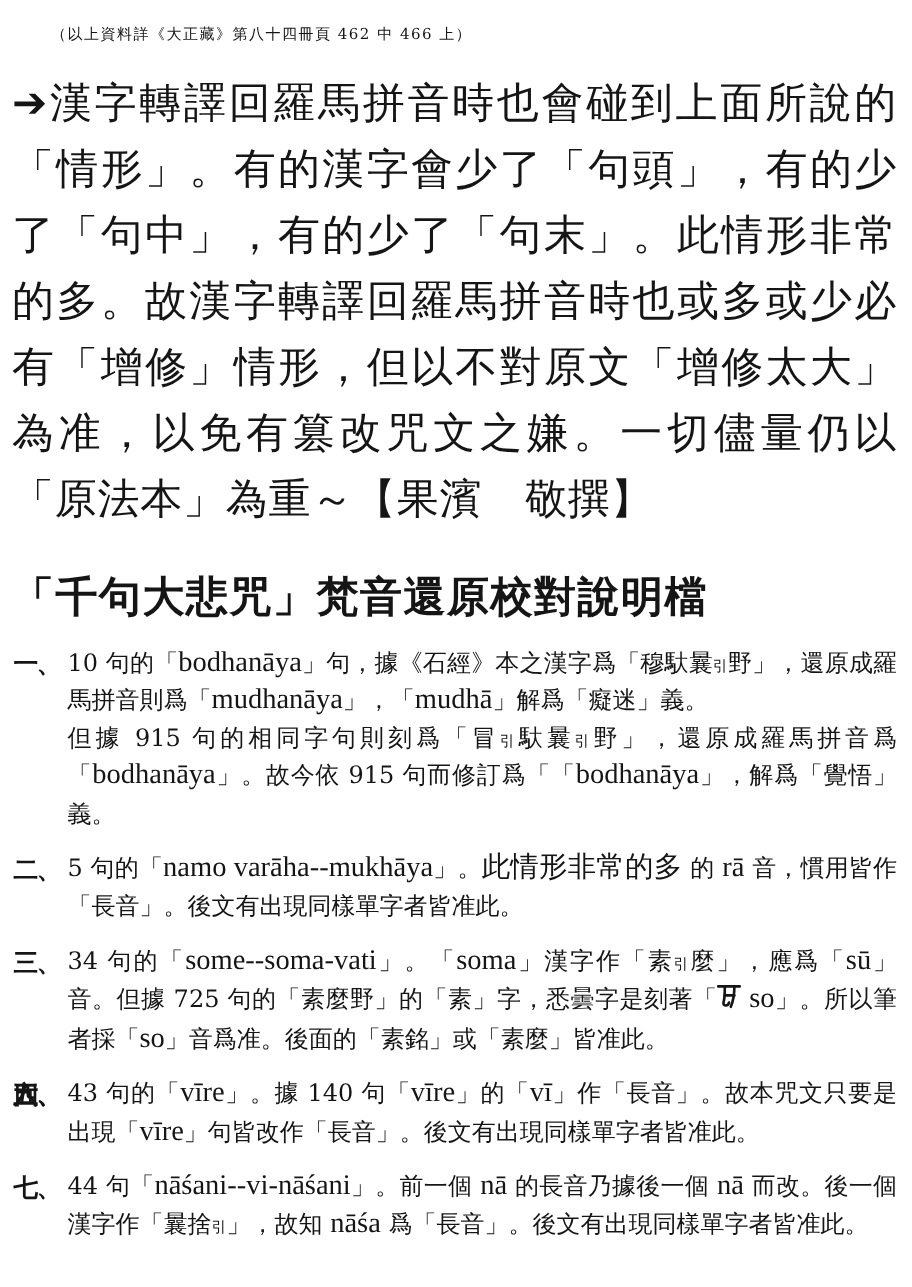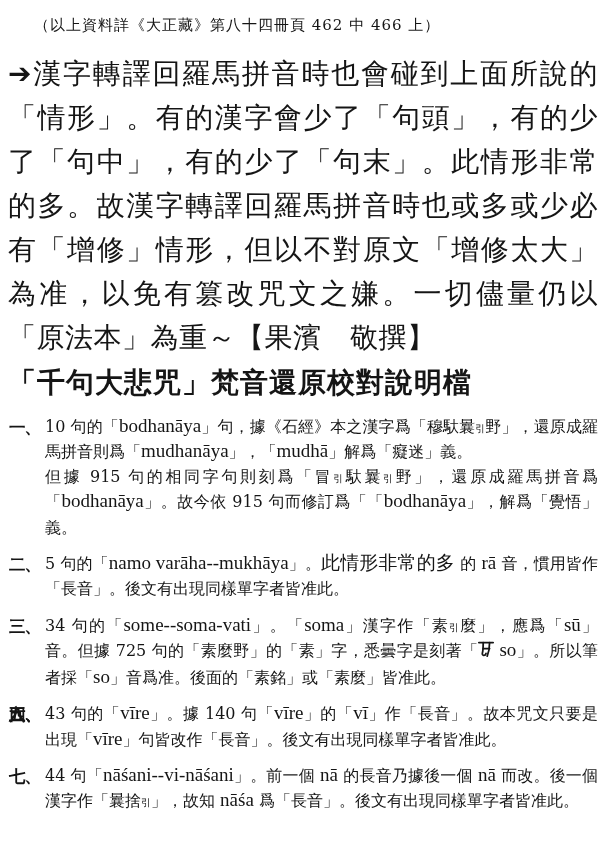--- a/index.html
+++ b/index.html
@@ -4,41 +4,41 @@
 <style>
   html,body{margin:0;padding:0;}
   body{
     width:608px;height:858px;background:#ffffff;color:#151515;
     overflow:hidden;
     font-family:"DejaVu Serif","Liberation Serif",serif;
   }
   .page{padding:10px 10px 0 8px;}
 
   .top-note{
-    font-size:15px;
+    font-size:10px;
     margin:6px 0 0 26px;
     letter-spacing:1px;
     white-space:nowrap;
   }
 
   .intro{
     font-size:28px;
     line-height:1.57;
     margin:17px 0 0 0;
     text-align:justify;
     letter-spacing:0.5px;
   }
   .arrow{font-weight:700;font-family:"DejaVu Sans","Liberation Sans",sans-serif;}
 
   .heading{
     font-family:Liberation Sans, sans-serif;
     font-weight:700;
     font-size:28px;
     letter-spacing:1px;
-    margin:4px 0 12px 0;
+    margin:24px 0 12px 0;
     white-space:nowrap;
   }
 
   ol.items{list-style:none;margin:0;padding:0;}
   li.item{
     position:relative;
     padding-left:37px;
     margin-bottom:11px;
     font-size:16px;
     line-height:1.58;

